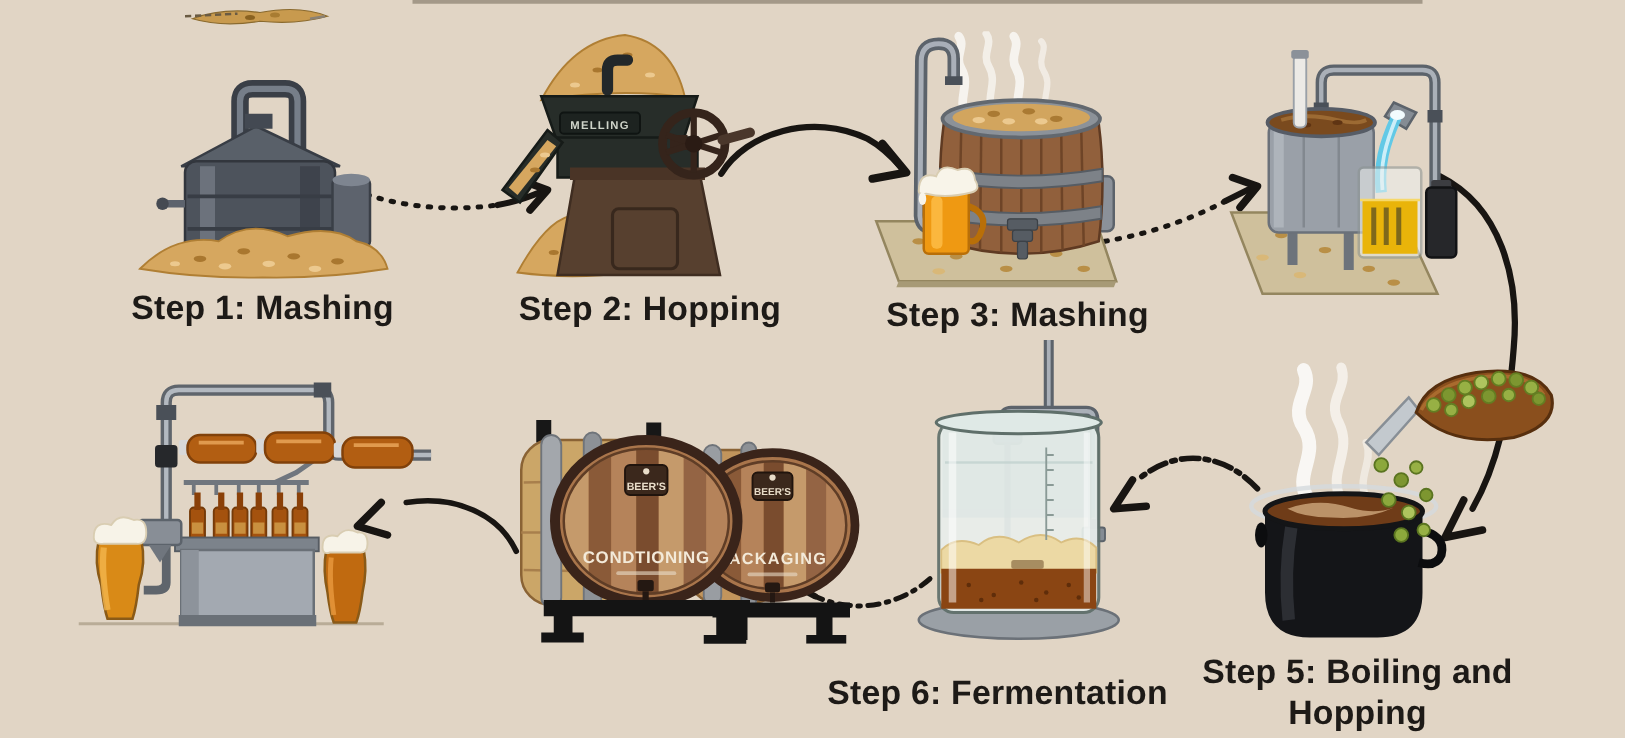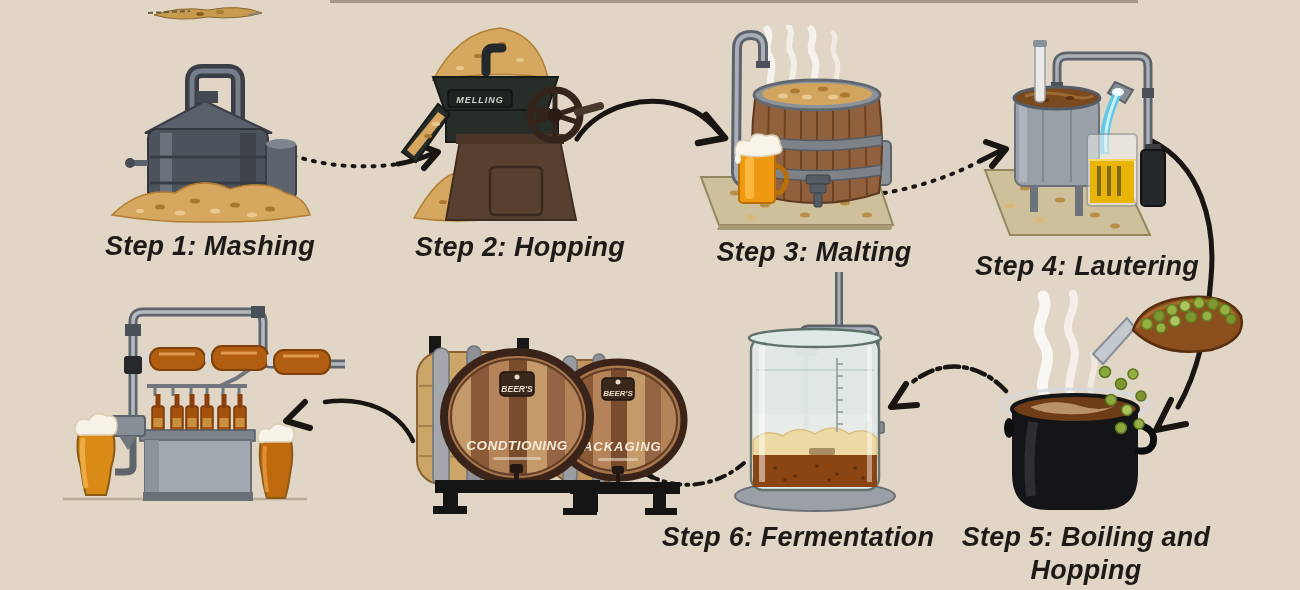--- a/index.html
+++ b/index.html
@@ -1,20 +1,19 @@
 <!DOCTYPE html>
 <html><head>
 <meta charset="utf-8">
 <style>
   html,body{margin:0;padding:0;background:#e1d5c5;}
   .canvas{
     position:relative;width:1300px;height:590px;overflow:hidden;
     background:#e1d5c5;
     font-family:"Liberation Sans", sans-serif;
-    font-style:italic;
   }
   .art{position:absolute;}
   .caption{
     position:absolute;font-weight:700;font-size:27px;line-height:33px;
     color:#1d1a17;text-align:center;letter-spacing:.2px;
   }
   .arrow-layer{position:absolute;left:0;top:0;width:1300px;height:590px;z-index:1;}
   .step-art{z-index:2;}
   .caption{z-index:3;}
   .crop-strip{
@@ -509,18 +508,17 @@
     </g>
     <g>
       <path d="M206,142 Q203,158 207,176 Q209,192 212,200 L230,200 Q233,192 235,176 Q239,158 236,142 Z" fill="#c06a10" stroke="#8a5a17" stroke-width="2"></path>
       <path d="M210,148 Q208,166 212,194" stroke="#e89a3e" stroke-width="4" fill="none" opacity=".8"></path>
       <path d="M203,140 Q203,128 215,131 Q221,123 231,128 Q239,127 239,137 Q239,145 232,144 L209,144 Q203,146 203,140 Z" fill="#f7f3e8" stroke="#d9cdb2" stroke-width="1.5"></path>
     </g>
   </svg>
 
   <div class="caption" style="left:60px;top:230px;width:300px">Step 1: Mashing</div>
   <div class="caption" style="left:370px;top:231px;width:300px">Step 2: Hopping</div>
-  <div class="caption" style="left:664px;top:236px;width:300px">Step 3: Malting</div>
-  <div class="caption" style="left:937px;top:250px;width:300px">Step 4: Lautering</div>
+  <div class="caption" style="left:664px;top:236px;width:300px">Step 3: Mashing</div>
   <div class="caption" style="left:958px;top:521px;width:256px">Step 5: Boiling and Hopping</div>
-  <div class="caption" style="left:648px;top:521px;width:300px">Step 6: Fermentation</div>
+  <div class="caption" style="left:648px;top:538px;width:300px">Step 6: Fermentation</div>
 
 </div>
 
 </body></html>

